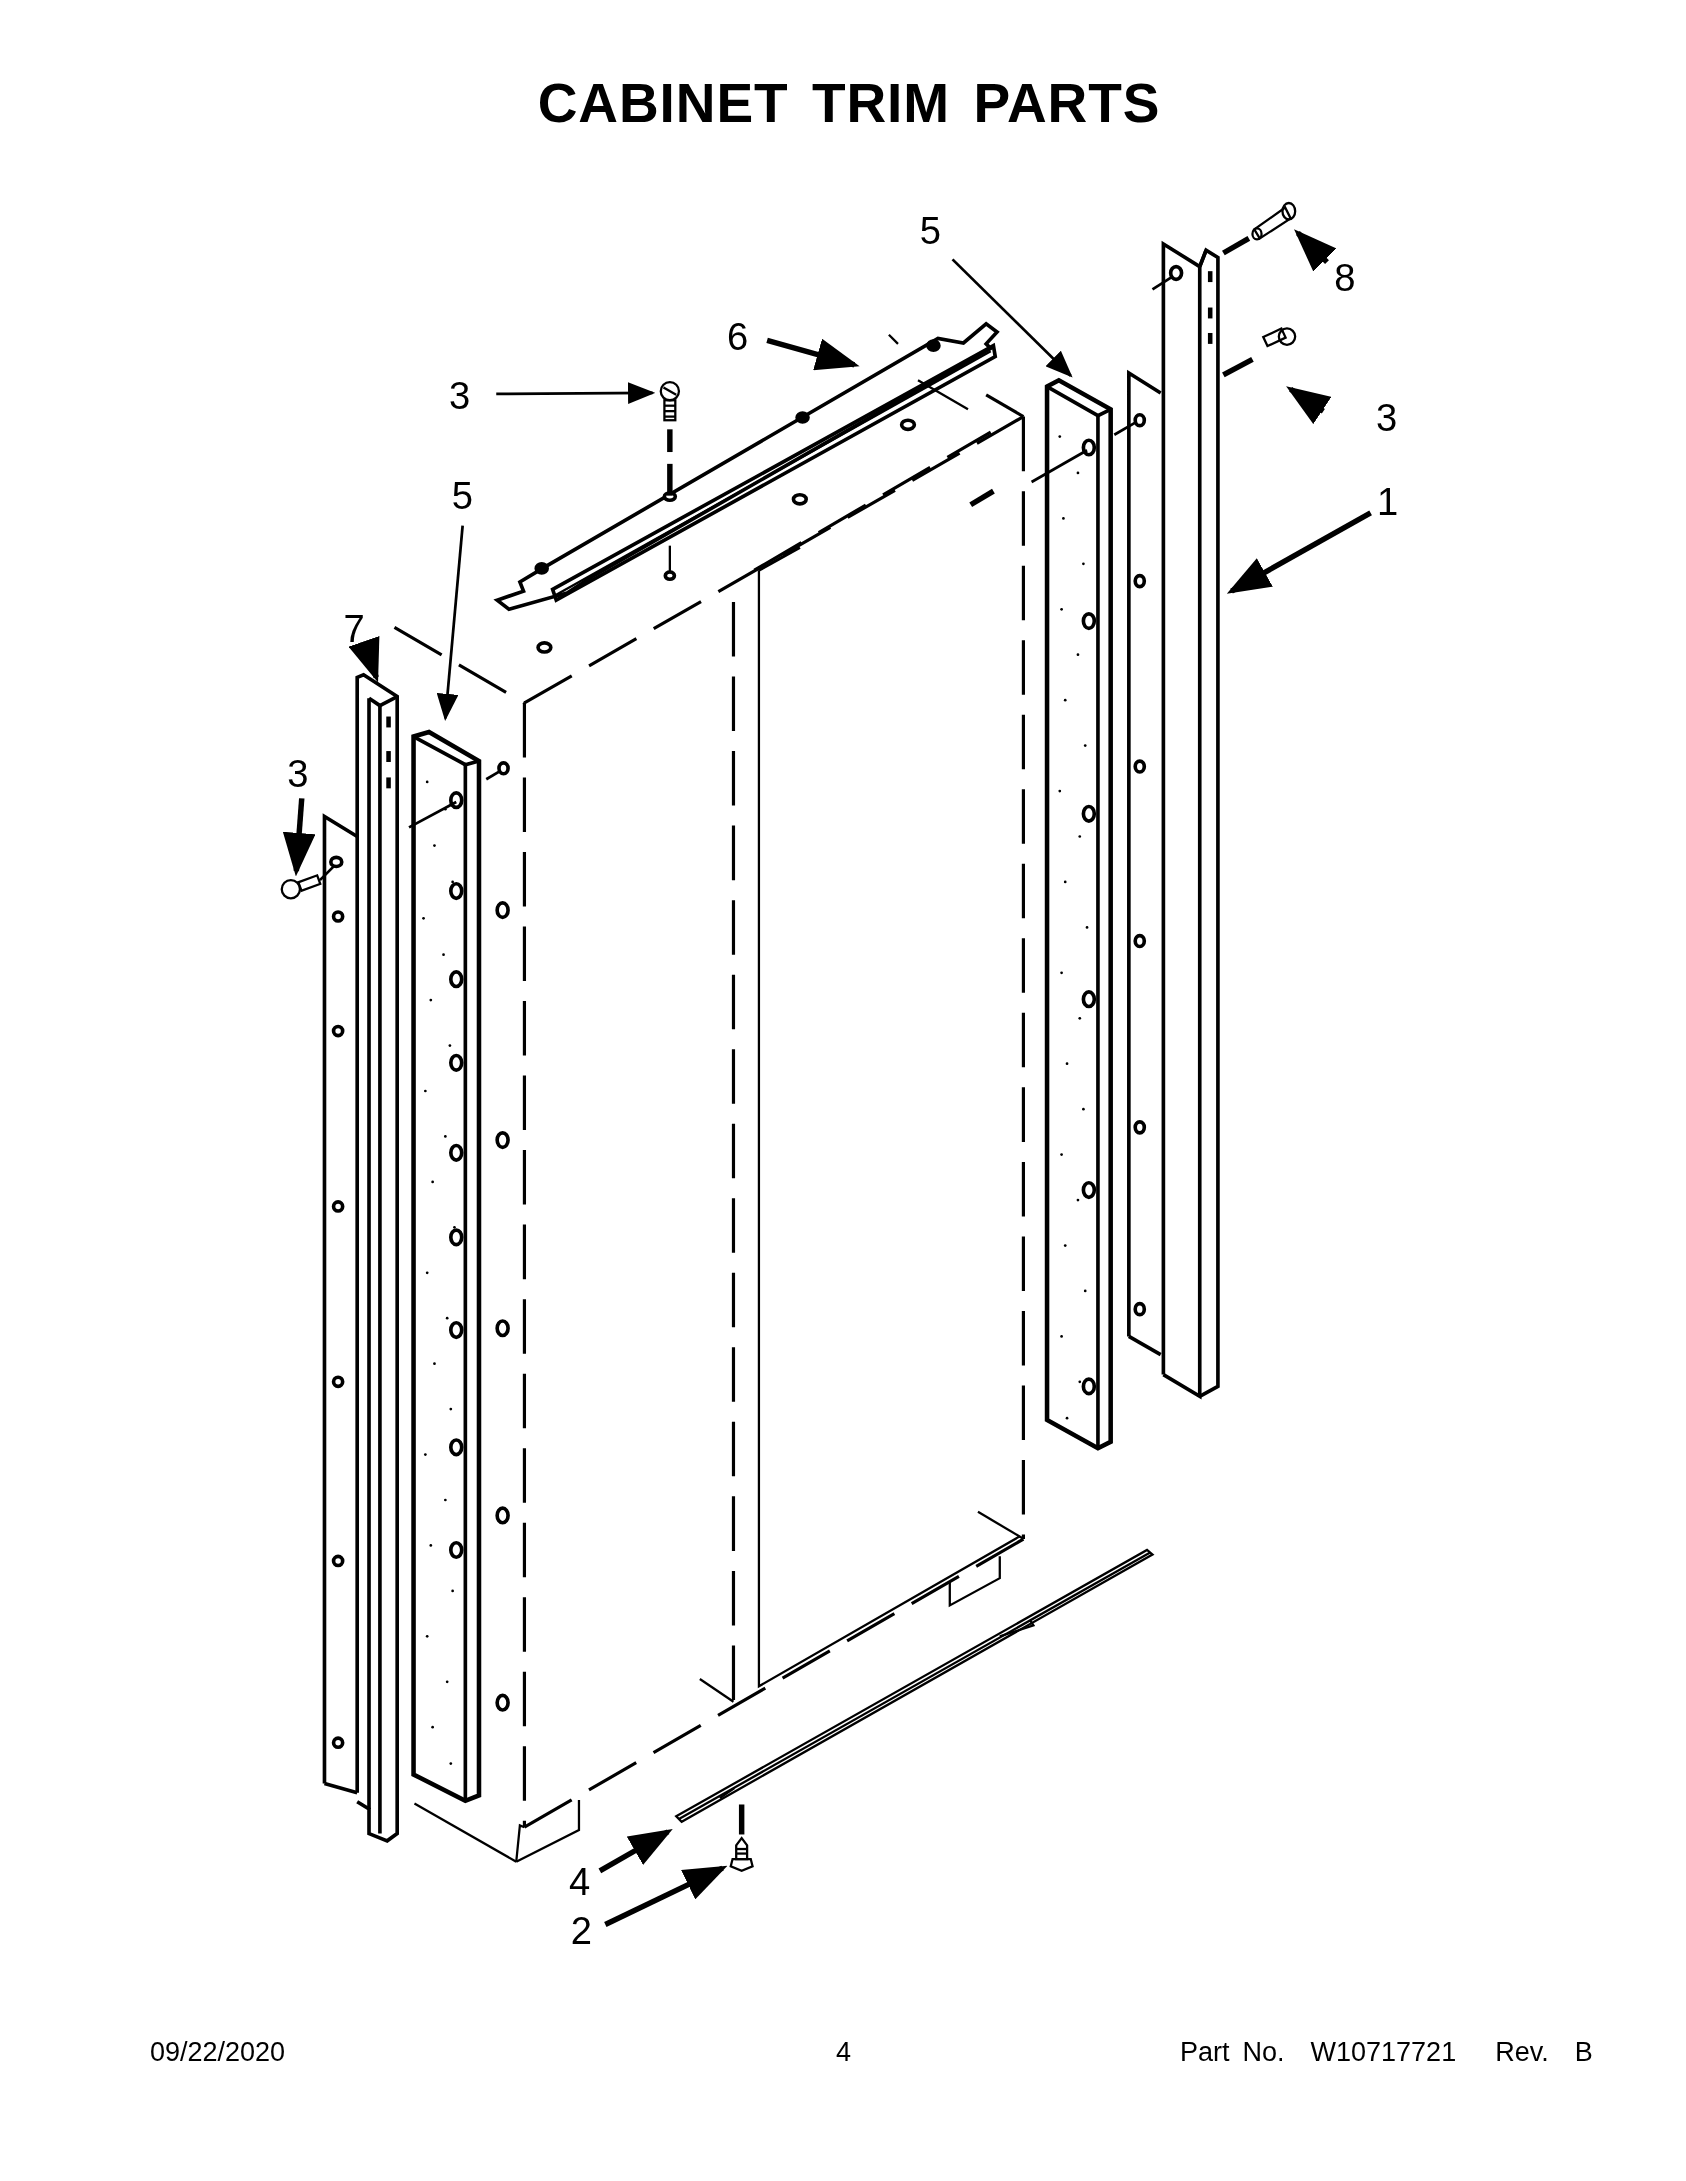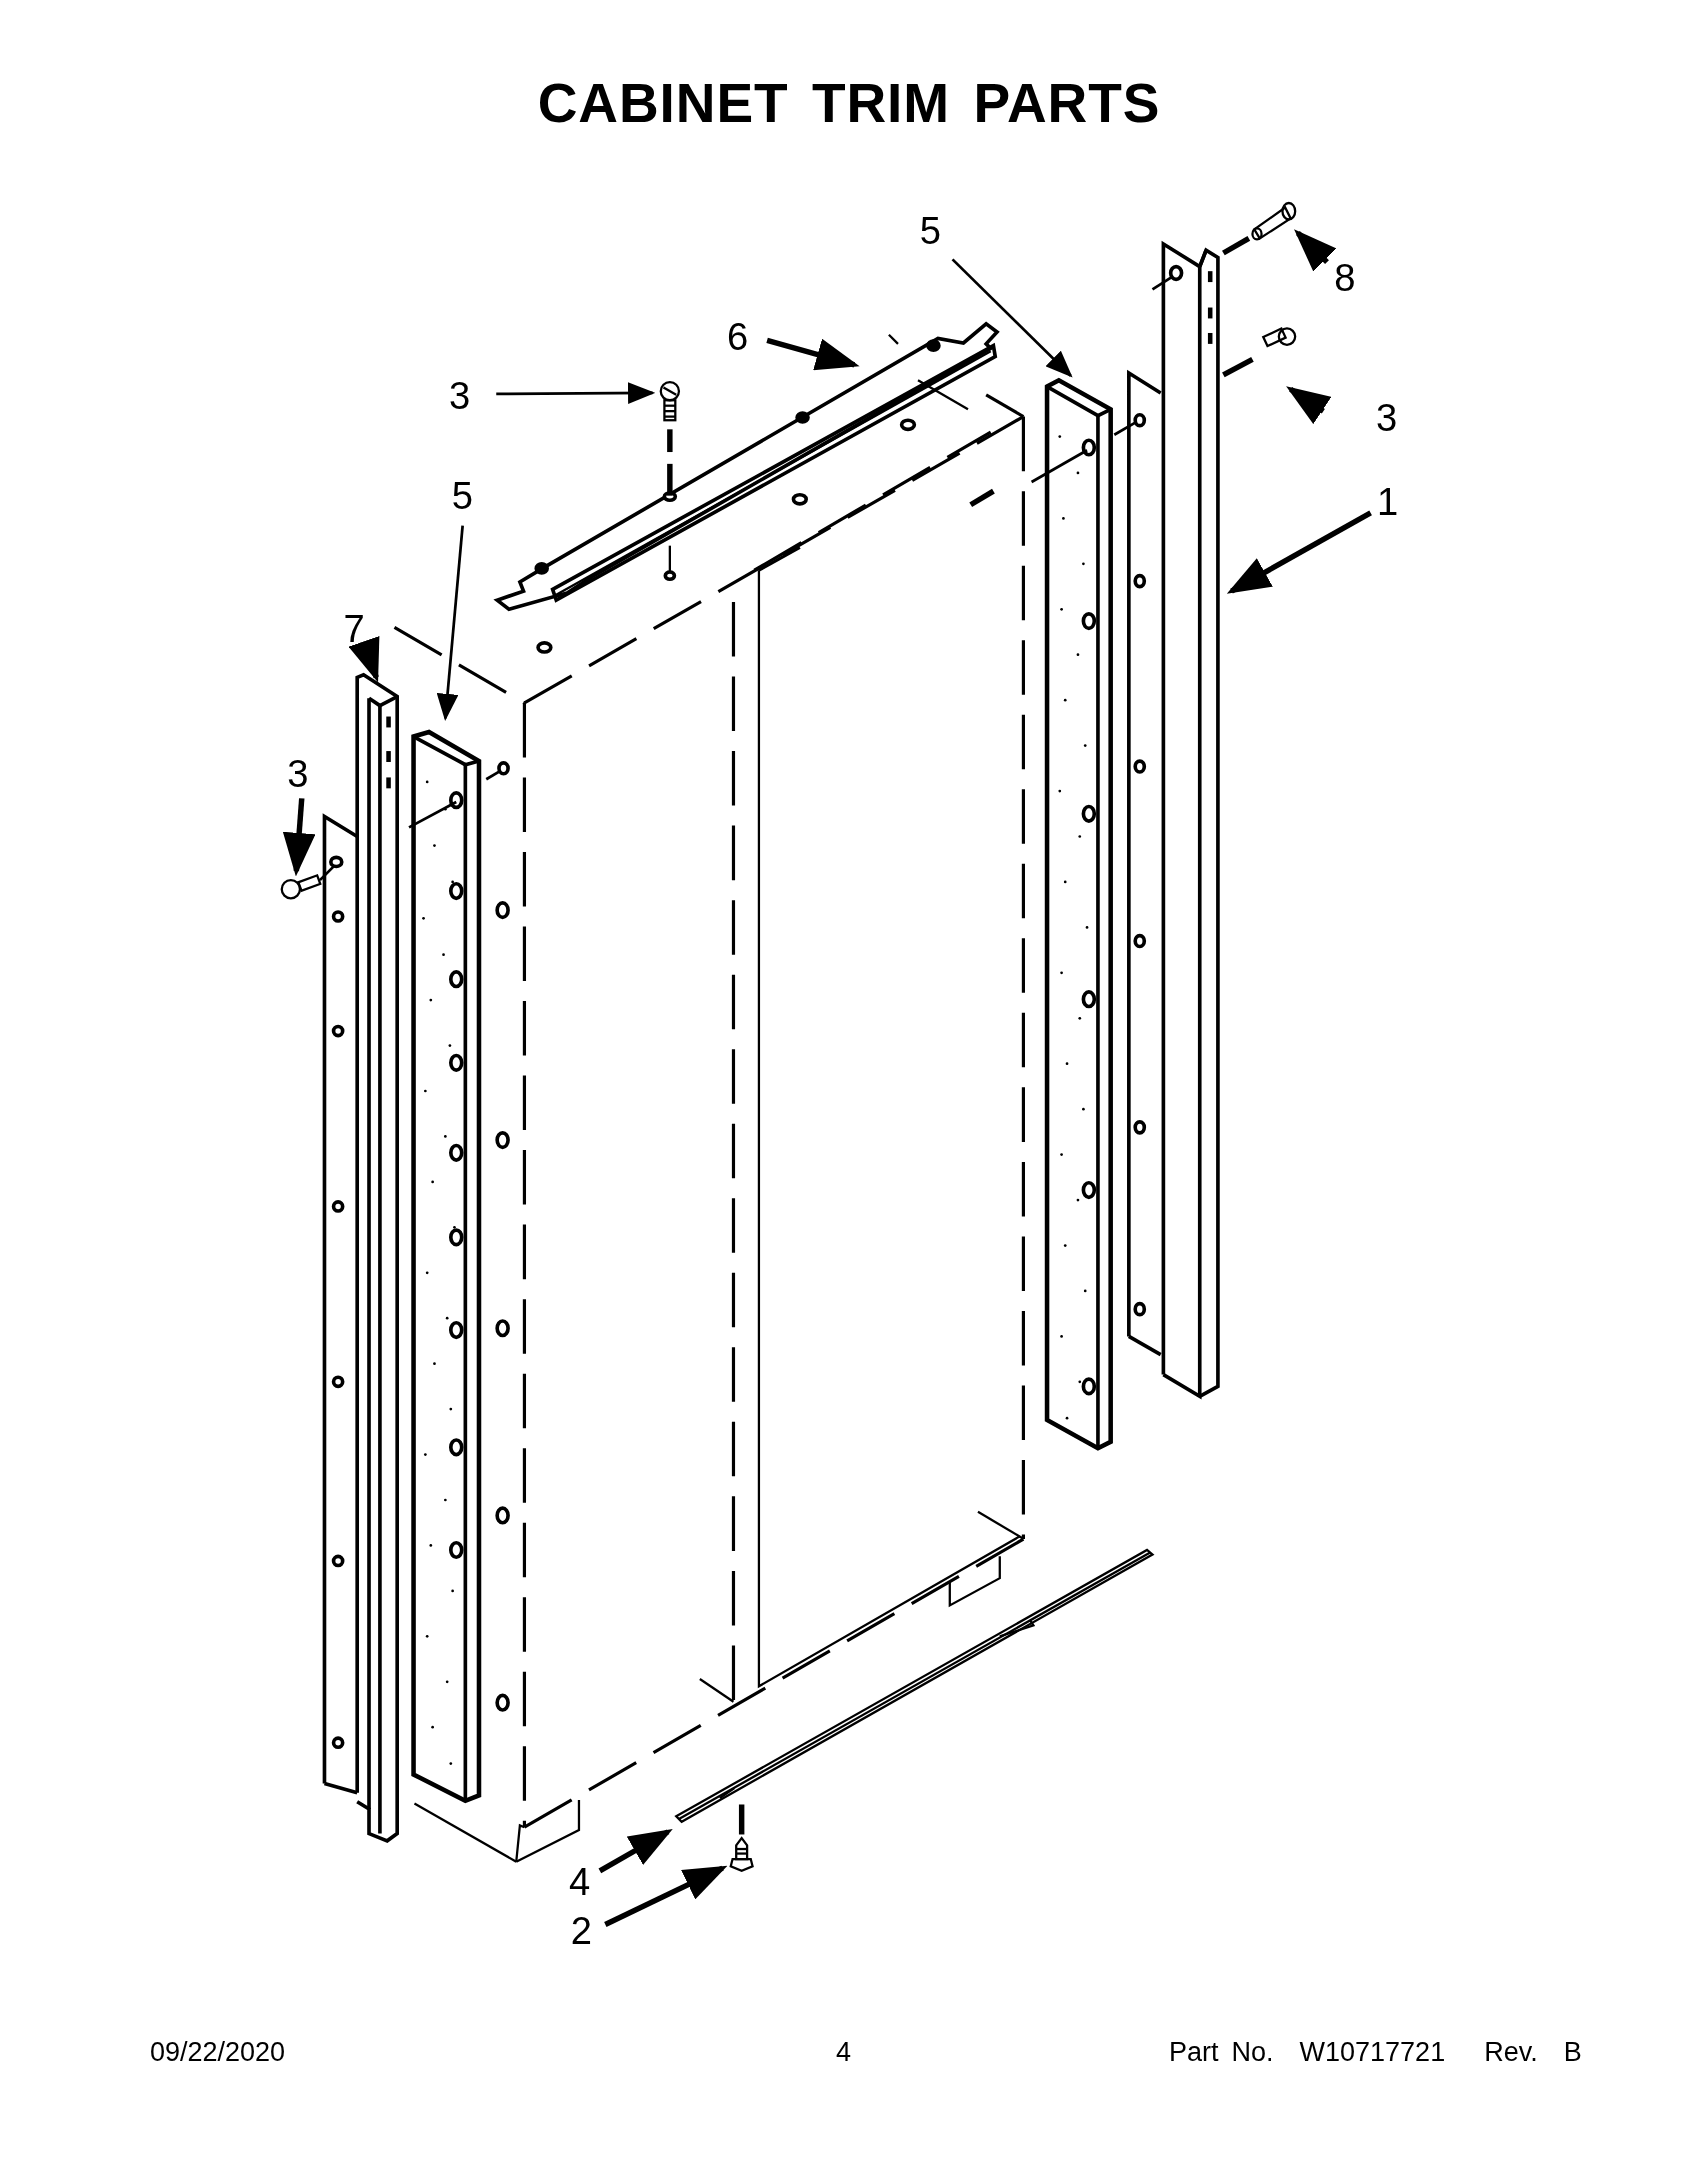--- a/index.html
+++ b/index.html
@@ -302,14 +302,14 @@
     <text class="callout" x="1515" y="566">1</text>
     <text class="callout" x="378" y="706">7</text>
     <text class="callout" x="316" y="866">3</text>
     <text class="callout" x="626" y="2085">4</text>
     <text class="callout" x="628" y="2138">2</text>
   </g>
 </svg>
 
 <div class="footer-text footer-date">09/22/2020</div>
 <div class="footer-text footer-page">4</div>
-<div class="footer-text footer-part" style="white-space: pre;">Part No.  W10717721   Rev.  B</div>
+<div class="footer-text footer-part" style="white-space: pre; margin-left: 11px;">Part No.  W10717721   Rev.  B</div>
 
 
 </body></html>

